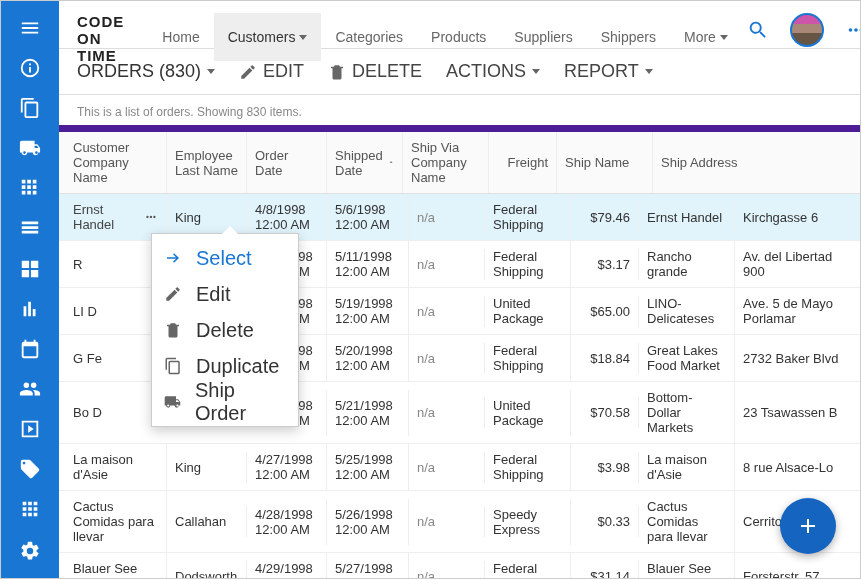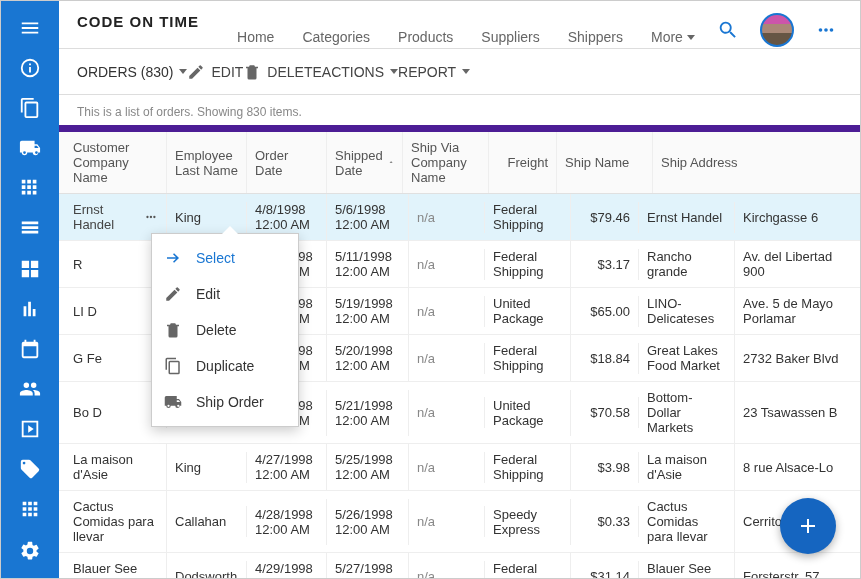--- a/index.html
+++ b/index.html
@@ -17,21 +17,21 @@
 .brand { font-weight: 600; font-size: 15px; letter-spacing: 1px; color: #222; margin-right: 24px; }
 .navitem { padding: 0 14px; height: 48px; display: flex; align-items: center; font-size: 14px; color: #666; cursor: pointer; }
 .navitem.active { background: #eee; color: #333; }
 .navitem .caret { margin-left: 4px; }
 .top-right { margin-left: auto; display: flex; align-items: center; gap: 16px; }
 .icon-btn { width: 32px; height: 32px; display: flex; align-items: center; justify-content: center; cursor: pointer; }
 .icon-btn svg { width: 22px; height: 22px; fill: #1976d2; }
 .avatar { width: 34px; height: 34px; border-radius: 50%; border: 2px solid #1976d2; background: linear-gradient(#c5a 30%, #a87 30% 60%, #654 60%); }
 .more-dots svg { width: 22px; height: 22px; fill: #1976d2; }
 
-.toolbar { height: 46px; border-bottom: 1px solid #ddd; display: flex; align-items: center; padding: 0 18px; background: #fff; font-size: 14px; }
+.toolbar { height: 46px; border-bottom: 1px solid #ddd; display: flex; align-items: center; padding: 0 18px; gap: 24px; background: #fff; font-size: 18px; }
 .tb-item { display: flex; align-items: center; gap: 6px; cursor: pointer; color: #444; }
 .tb-item svg { width: 18px; height: 18px; fill: #666; }
 .tb-title { font-weight: 400; color: #333; cursor: pointer; }
 .caret-down { width: 0; height: 0; border-left: 4px solid transparent; border-right: 4px solid transparent; border-top: 5px solid #666; display: inline-block; }
 
 .summary { padding: 10px 18px 6px; font-size: 12px; color: #888; }
 
 .grid { display: block; }
 .grid-header { display: flex; background: #fafafa; border-bottom: 1px solid #e0e0e0; border-top: 7px solid #4c1d95; }
 .grid-header .col, .row .col { padding: 8px 8px; font-size: 13px; border-right: 1px solid #eee; overflow: hidden; }
@@ -39,21 +39,21 @@
 .row { display: flex; border-bottom: 1px solid #eee; min-height: 44px; align-items: center; }
 .row .col { color: #333; }
 .row.selected { background: #e1f3fb; }
 .row.selected .col:first-child { color: #444; font-weight: 400; display: flex; align-items: center; }
 .row-dots { margin-left: 6px; cursor: pointer; fill: #555; }
 .col.right { text-align: right; justify-content: flex-end; }
 .sort-arrow { margin-left: 4px; }
 
 .context-menu { position: absolute; left: 92px; top: 232px; width: 148px; background: #fff; border: 1px solid #ccc; box-shadow: 0 4px 12px rgba(0,0,0,0.2); padding: 6px 0; z-index: 50; }
 .context-menu::before { content: ""; position: absolute; top: -8px; left: 70px; width: 0; height: 0; border-left: 8px solid transparent; border-right: 8px solid transparent; border-bottom: 8px solid #fff; }
-.ctx-item { height: 36px; display: flex; align-items: center; padding: 0 12px; gap: 14px; font-size: 14px; color: #333; cursor: pointer; }
+.ctx-item { height: 36px; display: flex; align-items: center; padding: 0 12px; gap: 14px; font-size: 20px; color: #333; cursor: pointer; }
 .ctx-item:first-child { color: #1976d2; }
 .ctx-item svg { width: 18px; height: 18px; fill: #1976d2; }
 .ctx-item:not(:first-child) svg { fill: #666; }
 
 .fab { position: absolute; right: 24px; bottom: 24px; width: 56px; height: 56px; border-radius: 50%; background: #1565c0; box-shadow: 0 3px 8px rgba(0,0,0,0.3); display: flex; align-items: center; justify-content: center; cursor: pointer; z-index: 40; }
 .fab svg { width: 24px; height: 24px; fill: #fff; }
 
 
 .c0 { width: 108px; padding-left: 14px !important; }
 .c1 { width: 80px; }
@@ -141,20 +141,24 @@
       <svg viewBox="0 0 24 24">
         <path d="M19.14 12.94a7.07 7.07 0 000-1.88l2.03-1.58a.5.5 0 00.12-.64l-1.92-3.32a.5.5 0 00-.61-.22l-2.39.96a7.03 7.03 0 00-1.62-.94l-.36-2.54A.5.5 0 0013.9 2h-3.84a.5.5 0 00-.5.42l-.36 2.54a7.03 7.03 0 00-1.62.94l-2.39-.96a.5.5 0 00-.61.22L2.66 8.48a.5.5 0 00.12.64l2.03 1.58a7.07 7.07 0 000 1.88l-2.03 1.58a.5.5 0 00-.12.64l1.92 3.32a.5.5 0 00.61.22l2.39-.96a7.03 7.03 0 001.62.94l.36 2.54a.5.5 0 00.5.42h3.84a.5.5 0 00.5-.42l.36-2.54a7.03 7.03 0 001.62-.94l2.39.96a.5.5 0 00.61-.22l1.92-3.32a.5.5 0 00-.12-.64zM12 15.5A3.5 3.5 0 1115.5 12 3.5 3.5 0 0112 15.5z"></path>
       </svg>
     </div>
 </div>
 
 <div class="main">
   <div class="topbar">
     <div class="brand">CODE ON TIME</div>
     <div class="navitem">Home</div>
+    <div class="navitem active">
+        <span>Customers</span>
+        <span class="caret caret-down"></span>
+      </div>
     <div class="navitem">Categories</div>
     <div class="navitem">Products</div>
     <div class="navitem">Suppliers</div>
     <div class="navitem">Shippers</div>
     <div class="navitem">
         <span>More</span>
         <span class="caret caret-down"></span>
       </div>
     <div class="top-right">
       <div class="icon-btn">

